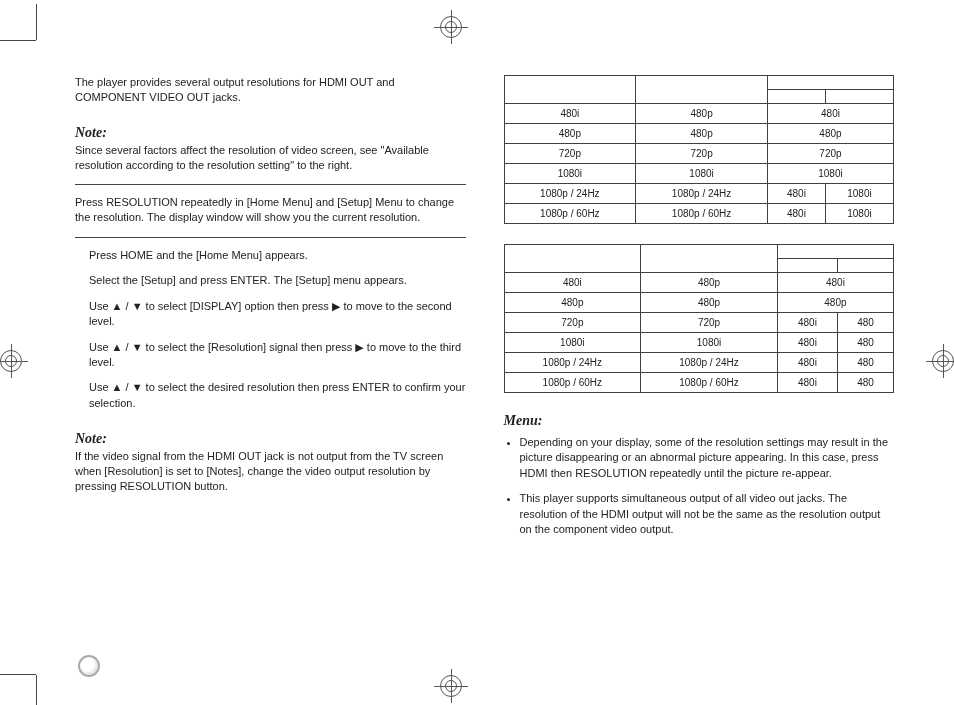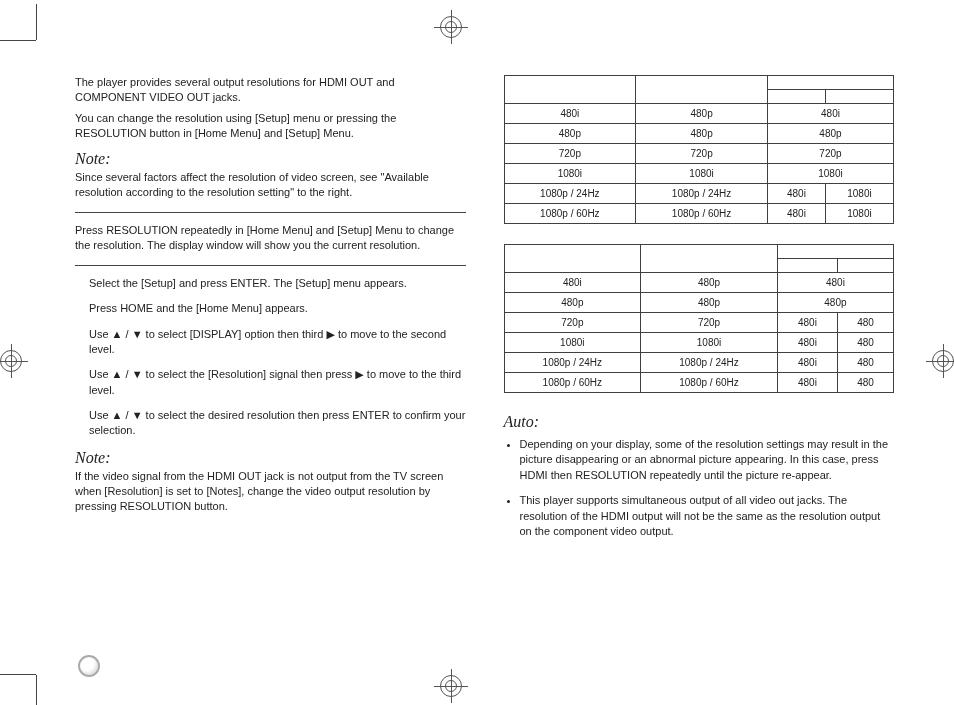--- a/index.html
+++ b/index.html
@@ -28,21 +28,21 @@
 
   .page {
     position: absolute;
     left: 75px; right: 60px; top: 75px; bottom: 40px;
     display: flex;
     gap: 38px;
   }
   .col { flex: 1; }
 
   .para { margin-bottom: 6px; line-height: 1.35; }
-  .note-head { font-family: Georgia, 'Times New Roman', serif; font-style: italic; font-weight: normal; font-size: 16px; margin-top: 10px; margin-bottom: 2px; }
+  .note-head { font-family: Georgia, 'Times New Roman', serif; font-style: italic; font-weight: bold; font-size: 14px; margin-top: 20px; margin-bottom: 2px; }
   .sep { border: none; border-top: 1px solid #444; margin: 12px 0 10px 0; }
 
   .steps { margin: 6px 0 0 14px; }
   .steps li { margin-bottom: 10px; line-height: 1.4; list-style: none; }
 
   .tbl { width: 100%; border-collapse: collapse; font-size: 10px; margin-bottom: 20px; }
   .tbl th, .tbl td { border: 1px solid #404040; padding: 4px 6px; text-align: center; }
   .tbl th { font-weight: normal; height: 16px; }
   .tbl .hdr-row td, .tbl .hdr-row th { height: 14px; }
 
@@ -90,30 +90,29 @@
     <div class="c1"></div>
     <div class="c2"></div>
     <div class="hl"></div>
     <div class="vl"></div>
   </div>
 
 <div class="page">
 
   <div class="col">
     <p class="para">The player provides several output resolutions for HDMI OUT and COMPONENT VIDEO OUT jacks.</p>
-    <p class="para">You can change the resolution using [Setup] menu or pressing the RESOLUTION button in [Home Menu] and [Setup] Menu.</p>
     <div class="note-head">Note:</div>
     <p class="para">Since several factors affect the resolution of video screen, see "Available resolution according to the resolution setting" to the right.</p>
     <hr class="sep">
     <p class="para">Press RESOLUTION repeatedly in [Home Menu] and [Setup] Menu to change the resolution. The display window will show you the current resolution.</p>
     <hr class="sep">
     <ol class="steps">
+      <li>Press HOME and the [Home Menu] appears.</li>
       <li>Select the [Setup] and press ENTER. The [Setup] menu appears.</li>
-      <li>Press HOME and the [Home Menu] appears.</li>
-      <li>Use ▲ / ▼ to select [DISPLAY] option then third ▶ to move to the second level.</li>
+      <li>Use ▲ / ▼ to select [DISPLAY] option then press ▶ to move to the second level.</li>
       <li>Use ▲ / ▼ to select the [Resolution] signal then press ▶ to move to the third level.</li>
       <li>Use ▲ / ▼ to select the desired resolution then press ENTER to confirm your selection.</li>
     </ol>
     <div class="note-head">Note:</div>
     <p class="para">If the video signal from the HDMI OUT jack is not output from the TV screen when [Resolution] is set to [Notes], change the video output resolution by pressing RESOLUTION button.</p>
   </div>
 
   <div class="col">
 
     <table class="tbl">
@@ -203,21 +202,21 @@
           </tr>
       <tr>
             <td>1080p / 60Hz</td>
             <td>1080p / 60Hz</td>
             <td>480i</td>
             <td>480</td>
           </tr>
     </tbody>
       </table>
 
-    <div class="note-head">Auto:</div>
+    <div class="note-head">Menu:</div>
     <ul class="notes-list">
       <li>Depending on your display, some of the resolution settings may result in the picture disappearing or an abnormal picture appearing. In this case, press HDMI then RESOLUTION repeatedly until the picture re-appear.</li>
       <li>This player supports simultaneous output of all video out jacks. The resolution of the HDMI output will not be the same as the resolution output on the component video output.</li>
     </ul>
 
   </div>
 </div>
 
 <div class="page-orb"></div>
 

